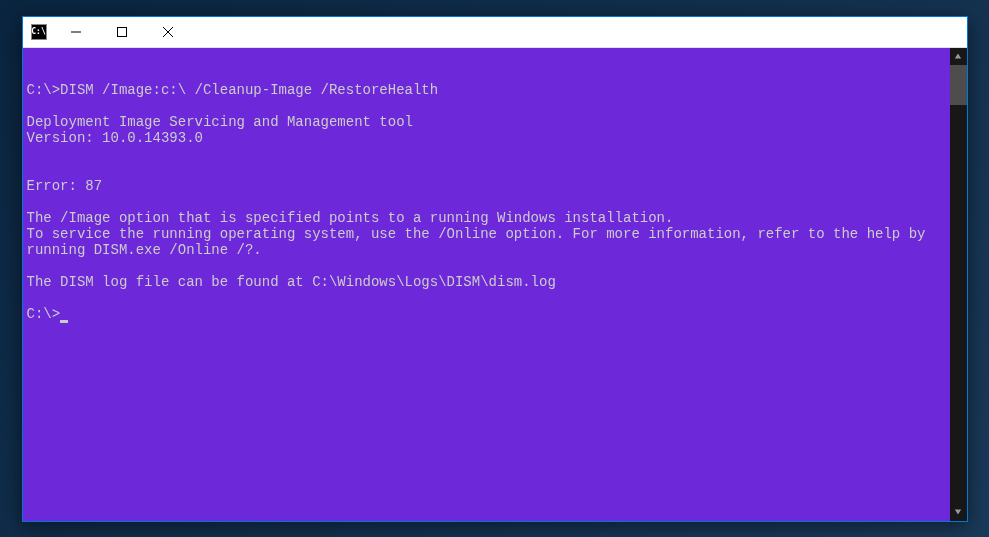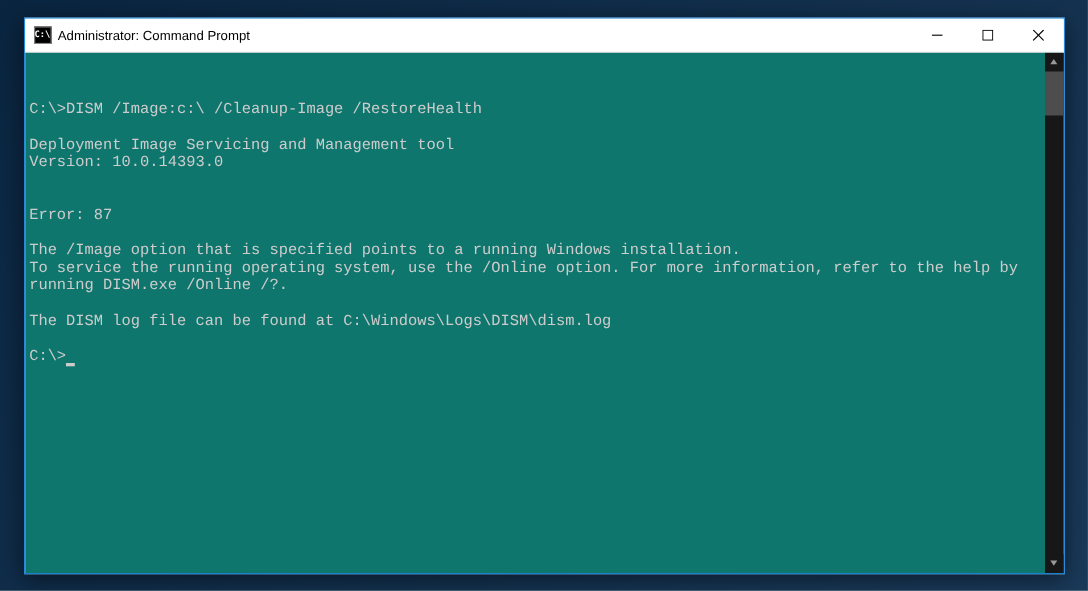--- a/index.html
+++ b/index.html
@@ -69,26 +69,26 @@
       border: none;
       font-family: 'Segoe UI', sans-serif;
       cursor: default;
     }
     .win-btn svg {
       width: 10px;
       height: 10px;
     }
     .terminal {
       flex: 1;
-      background: #0f766e;
+      background: #6d28d9;
       color: #ccc;
       font-family: Consolas, 'Courier New', monospace;
       font-size: 14px;
       line-height: 16px;
-      padding: 12px 4px;
+      padding: 2px 4px;
       position: relative;
       overflow: hidden;
       white-space: pre-wrap;
     }
     .terminal-content {
       position: relative;
     }
     .cursor {
       display: inline-block;
       width: 8px;
@@ -137,21 +137,20 @@
     }
   </style>
 </head>
 <body>
 
 <div class="window">
   <div class="titlebar">
     <div class="titlebar-icon">
       <span>C:\</span>
     </div>
-    <div class="titlebar-text">Administrator: Command Prompt</div>
     <div class="window-controls">
       <button class="win-btn">
         <svg viewBox="0 0 10 10">
             <rect x="0" y="4.5" width="10" height="1" fill="#000"></rect>
           </svg>
       </button>
       <button class="win-btn">
         <svg viewBox="0 0 10 10">
             <rect x="0.5" y="0.5" width="9" height="9" fill="none" stroke="#000" stroke-width="1"></rect>
           </svg>

